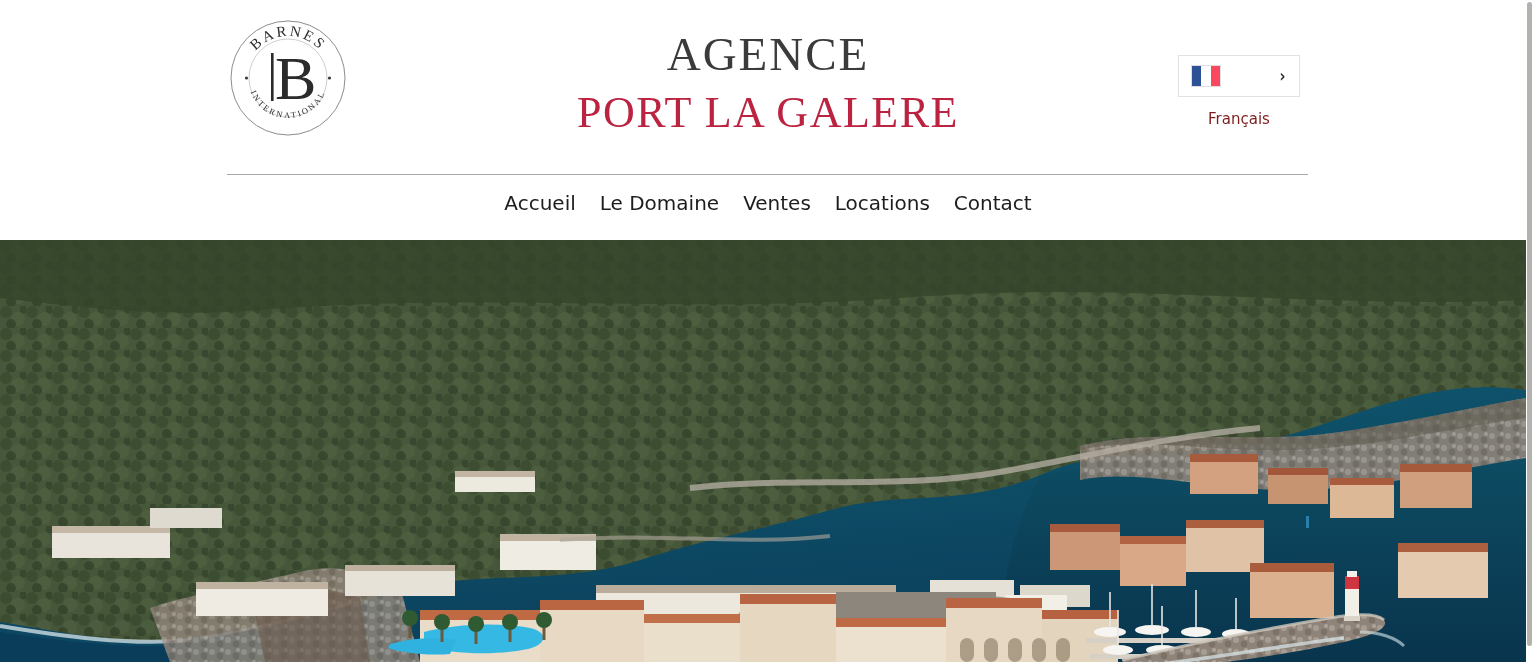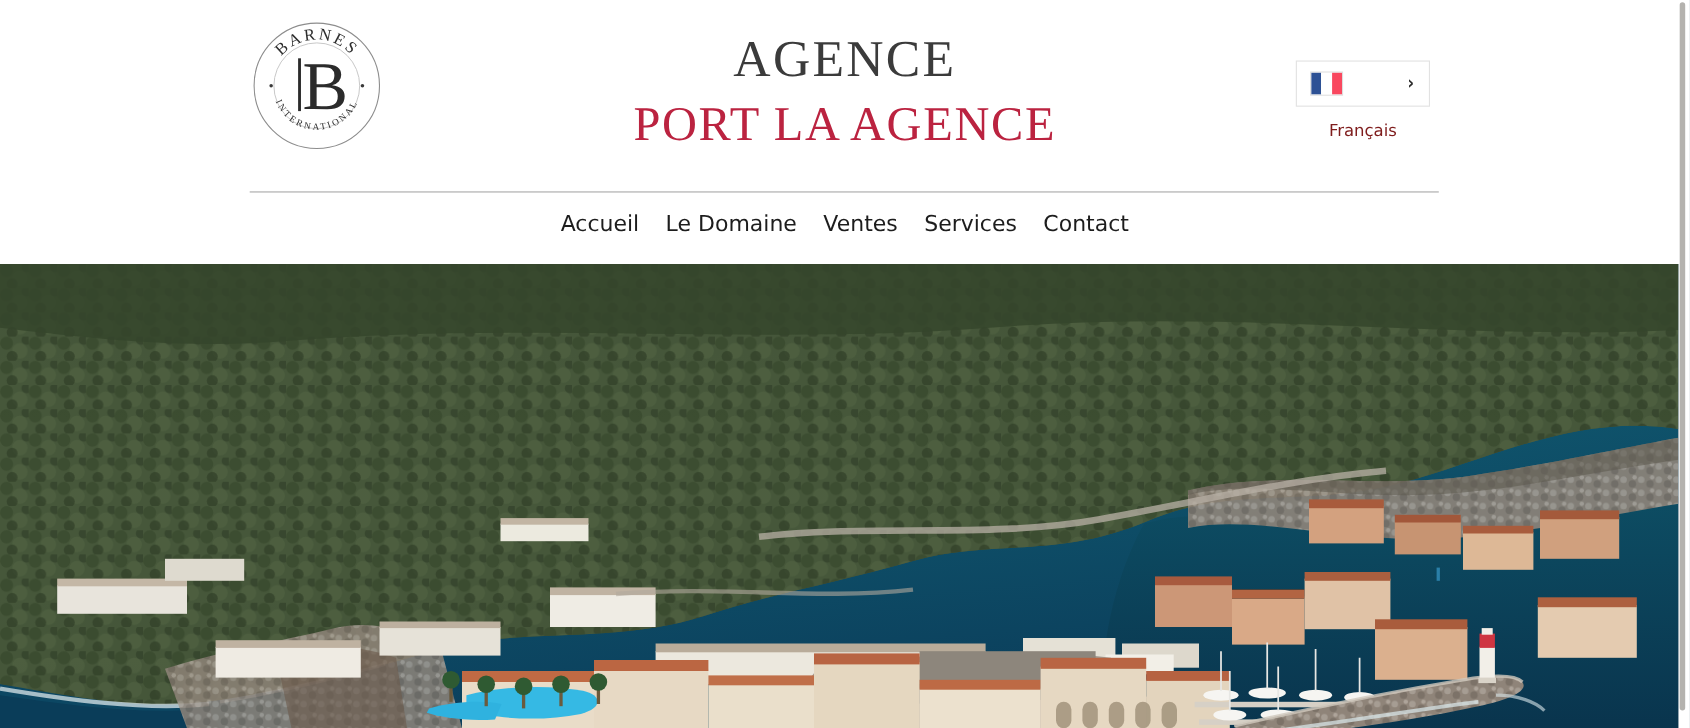--- a/index.html
+++ b/index.html
@@ -207,21 +207,21 @@
           </text>
           <g>
             <rect x="43" y="35" width="2.6" height="48" fill="#2b2b2b"></rect>
             <text x="47" y="81" font-family="Liberation Serif, serif" font-size="62" fill="#2b2b2b">B</text>
           </g>
         </svg>
       </div>
 
       <div class="brand">
         <span class="brand-line1">AGENCE</span>
-        <span class="brand-line2">PORT LA AGENCE</span>
+        <span class="brand-line2">PORT LA GALERE</span>
       </div>
 
       <div class="lang-wrap">
         <div class="lang-box">
           <span class="flag">
             <span class="f-blue"></span>
               <span class="f-white"></span>
               <span class="f-red"></span>
           </span>
           <span class="chev">›</span>
@@ -229,21 +229,21 @@
         <div class="lang-label">Français</div>
       </div>
 
       <div class="divider"></div>
     </div>
 
     <nav class="main-nav">
       <a class="nav-item" href="#">Accueil</a>
       <a class="nav-item" href="#">Le Domaine</a>
       <a class="nav-item" href="#">Ventes</a>
-      <a class="nav-item" href="#">Services</a>
+      <a class="nav-item" href="#">Locations</a>
       <a class="nav-item" href="#">Contact</a>
     </nav>
   </header>
 
   <section class="hero">
     <svg viewBox="0 0 1526 422" preserveAspectRatio="none" xmlns="http://www.w3.org/2000/svg">
       <defs>
         <linearGradient id="seaGrad" x1="0" y1="0" x2="0.3" y2="1">
           <stop offset="0%" stop-color="#0f4a68"></stop>
           <stop offset="45%" stop-color="#10586f"></stop>

